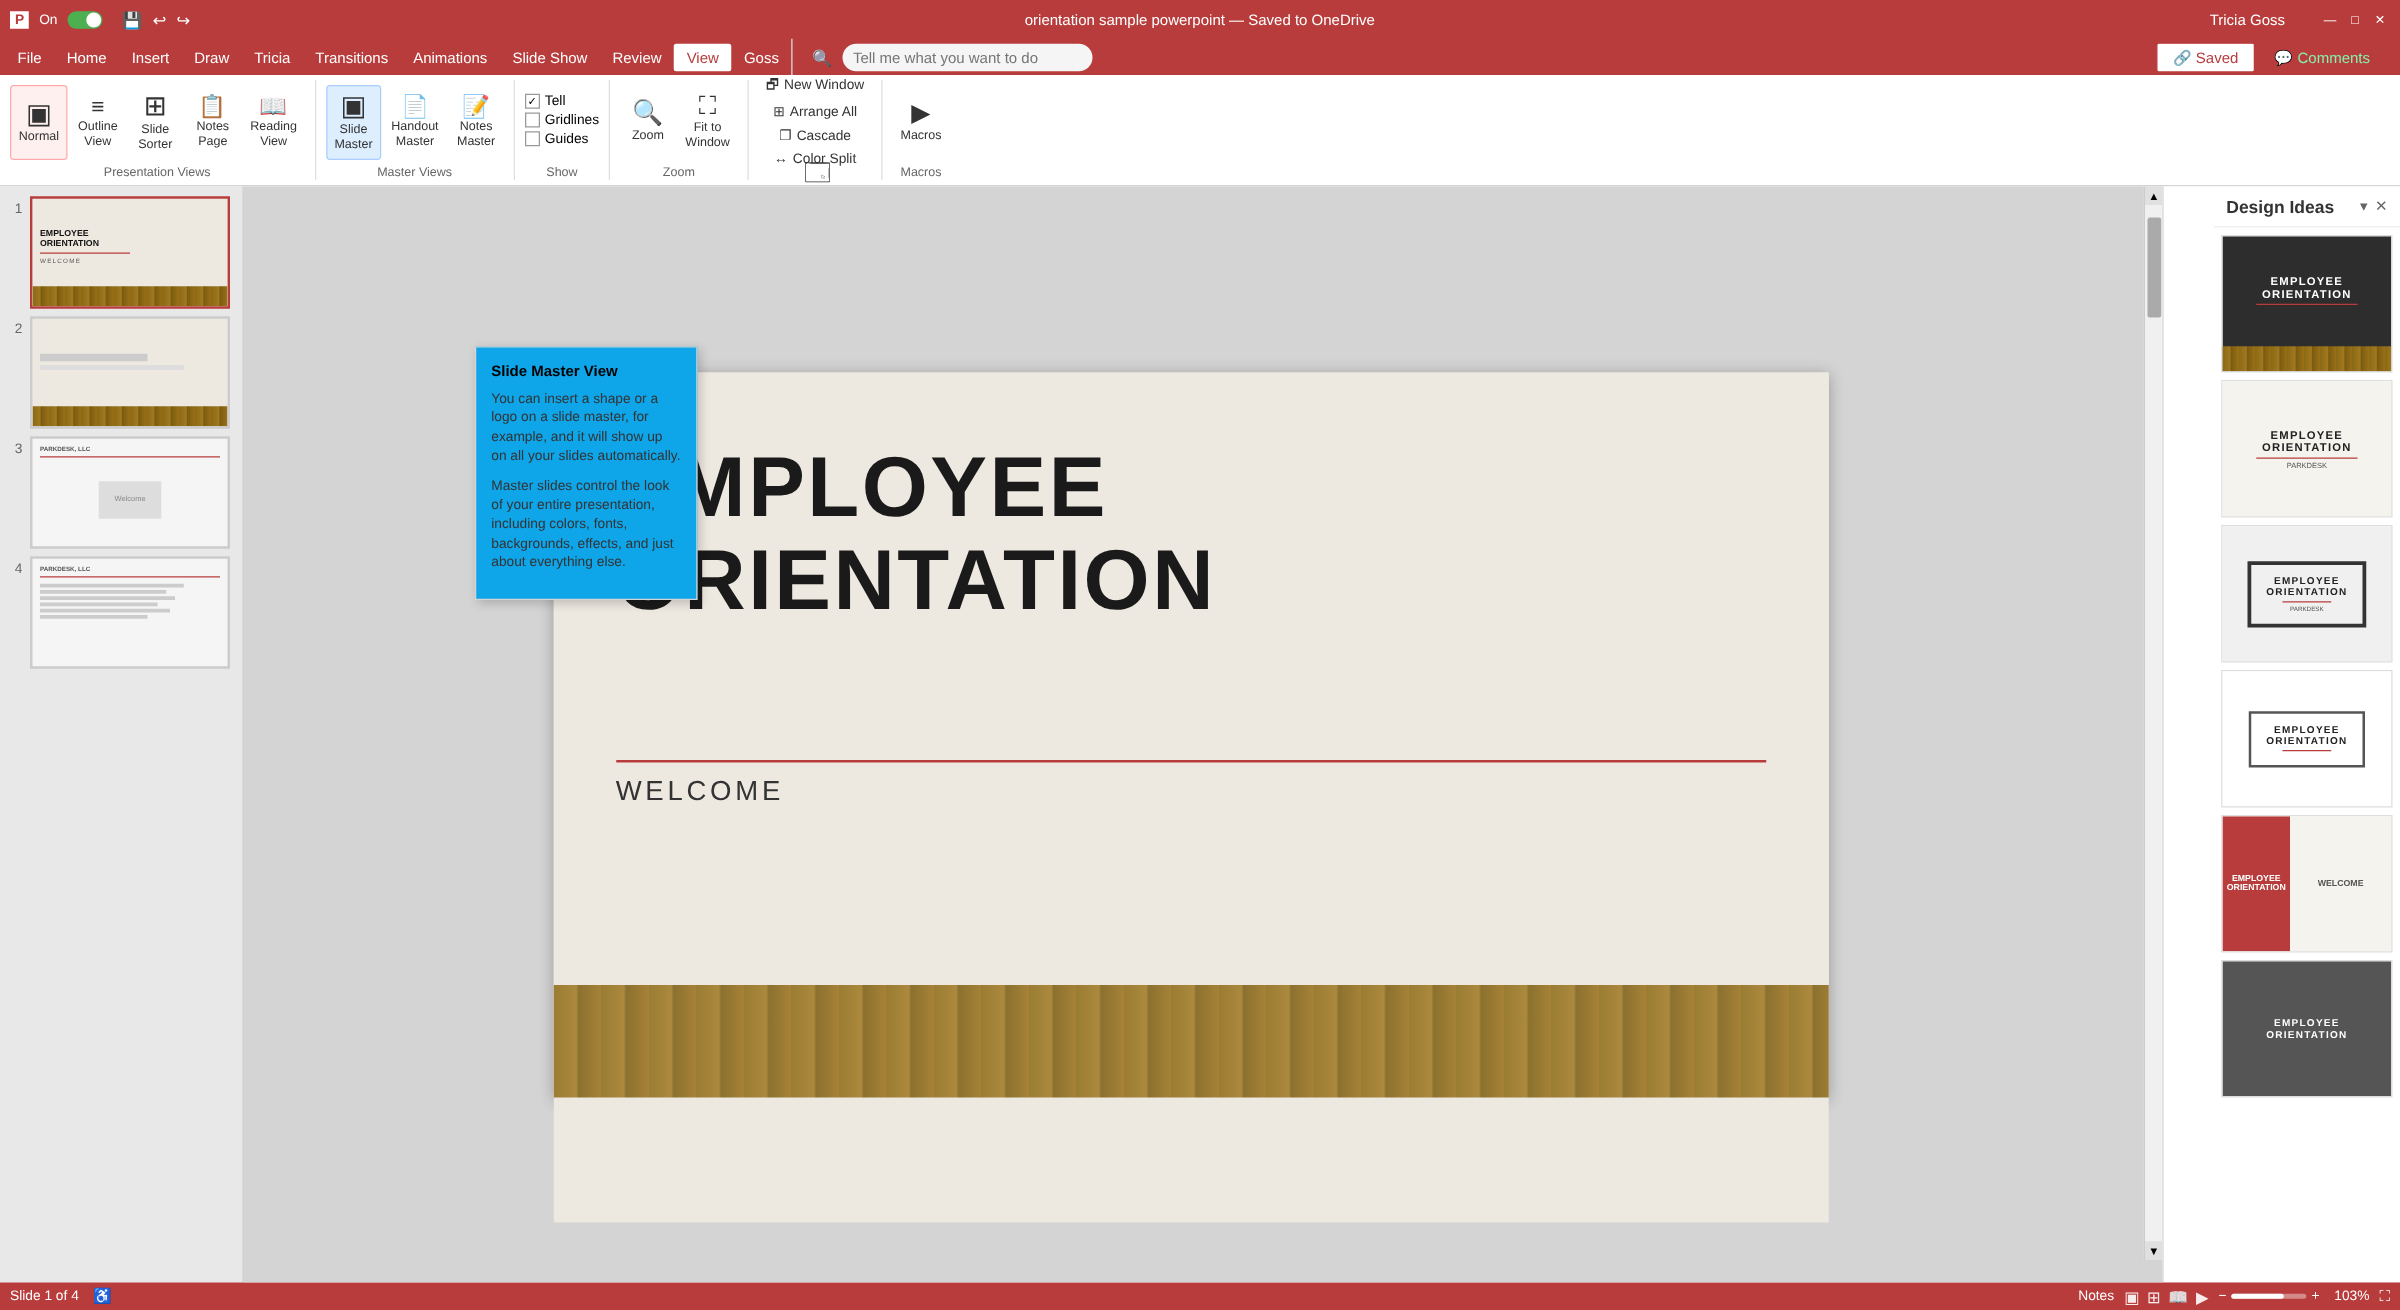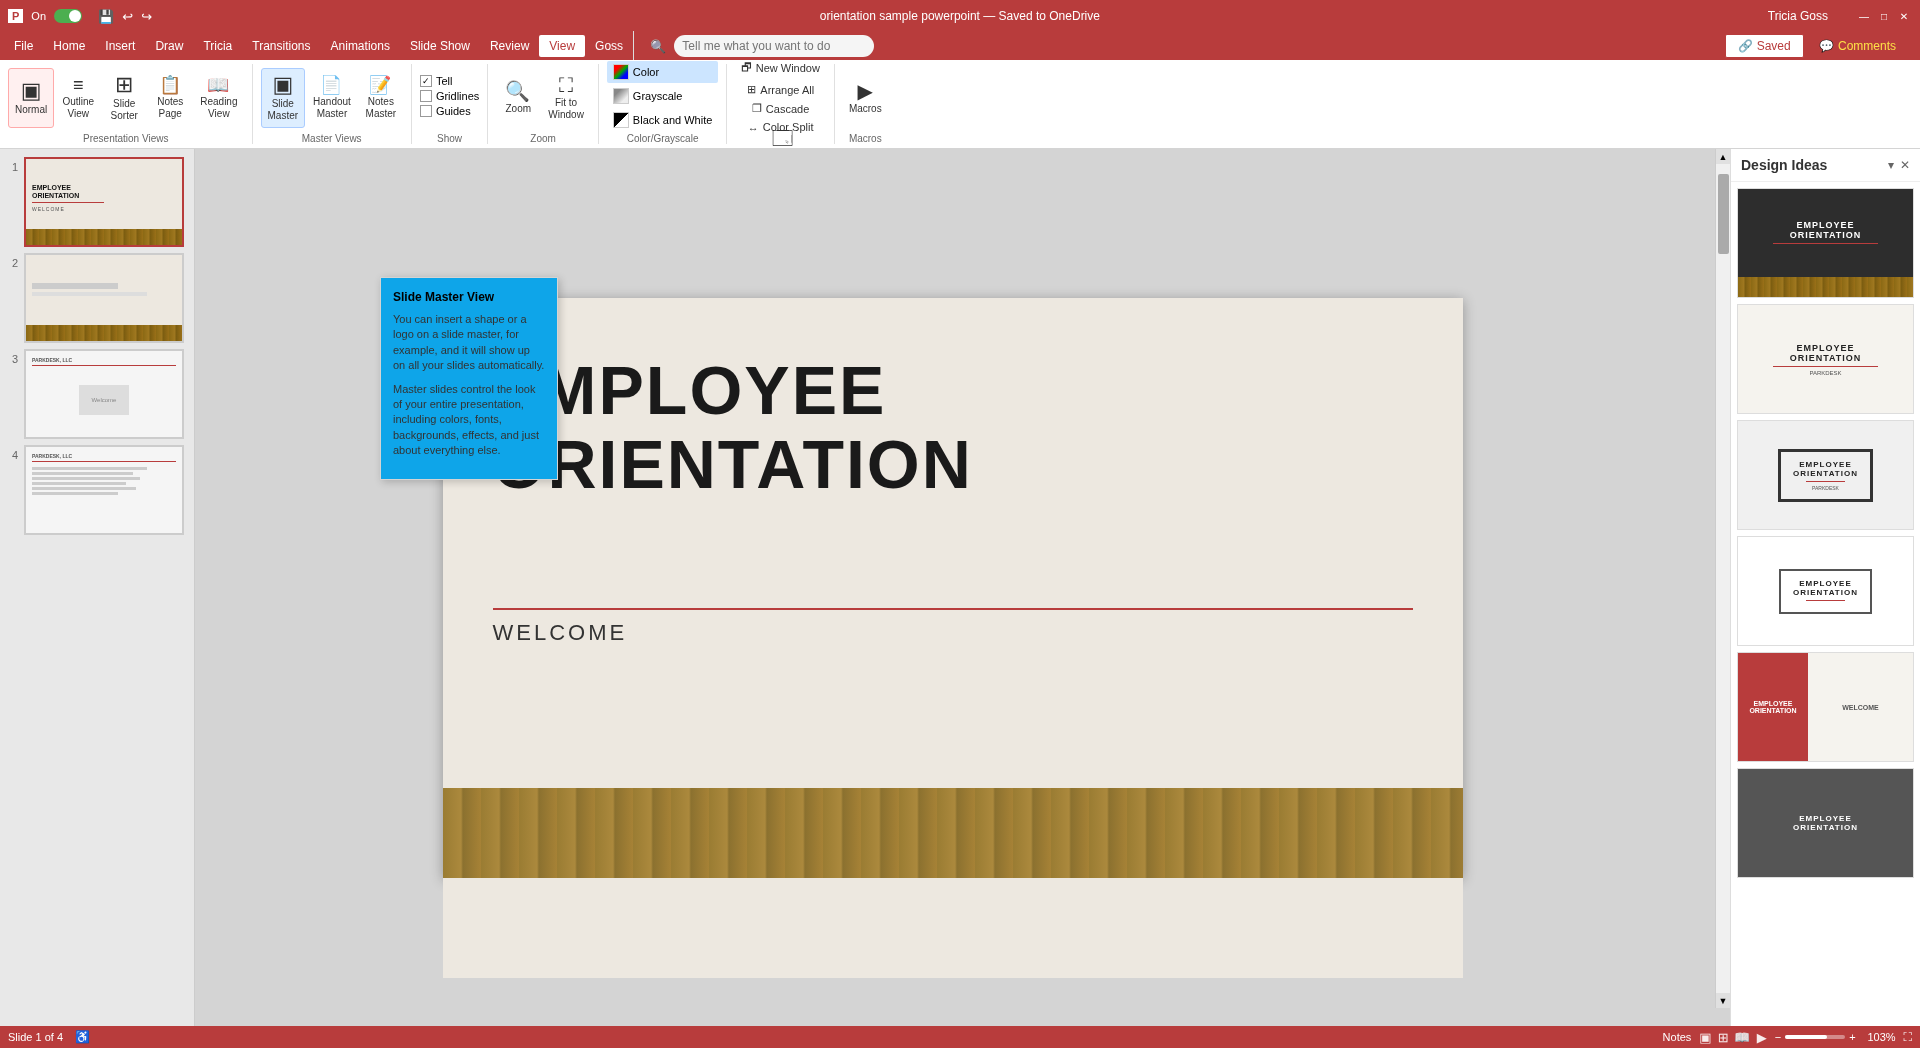--- a/index.html
+++ b/index.html
@@ -76,21 +76,21 @@
     .slide-title { position: absolute; top: 55px; left: 50px; right: 50px; font-size: 68px; font-weight: 900; color: #1a1a1a; letter-spacing: 2px; line-height: 1.1; font-family: 'Franklin Gothic Medium', 'Arial Narrow', Arial, sans-serif; }
     .slide-divider { position: absolute; top: 310px; left: 50px; right: 50px; height: 2px; background: #b83c3c; }
     .slide-subtitle { position: absolute; top: 322px; left: 50px; font-size: 22px; color: #333; letter-spacing: 3px; font-family: Arial, sans-serif; }
 
     
     .tooltip { position: absolute; left: 185px; top: 128px; background: #0ea5e9; border: 1px solid #d4d4d4; box-shadow: 2px 2px 8px rgba(0,0,0,0.2); padding: 12px; width: 178px; z-index: 100; font-size: 11px; }
     .tooltip-title { font-weight: bold; font-size: 12px; margin-bottom: 8px; color: #000; }
     .tooltip-text { color: #333; line-height: 1.4; margin-bottom: 8px; }
 
     
-    .design-panel { width: 190px; background: white; border-left: 1px solid #ddd; display: flex; flex-direction: column; flex-shrink: 0; }
+    .design-panel { width: 190px; background: white; border-left: 1px solid #ddd; display: flex; flex-direction: column; flex-shrink: 0; padding-left: 40px; }
     .design-panel-header { display: flex; align-items: center; justify-content: space-between; padding: 8px 10px; border-bottom: 1px solid #eee; }
     .design-panel-title { font-size: 14px; font-weight: 600; color: #333; }
     .design-panel-controls { display: flex; align-items: center; gap: 6px; }
     .design-panel-body { overflow-y: auto; flex: 1; padding: 6px; }
     .design-thumb { margin-bottom: 6px; border: 1px solid #ddd; cursor: pointer; height: 110px; background: #f0f0f0; position: relative; overflow: hidden; }
 
     
     .status-bar { background: #b83c3c; height: 22px; display: flex; align-items: center; justify-content: space-between; padding: 0 8px; color: white; font-size: 11px; flex-shrink: 0; }
     .status-left { display: flex; align-items: center; gap: 12px; }
     .status-right { display: flex; align-items: center; gap: 8px; }
@@ -144,21 +144,21 @@
   <span class="menu-item">Slide Show</span>
   <span class="menu-item">Review</span>
   <span class="menu-item active-view">View</span>
   <span class="menu-item">Goss</span>
   <div class="search-bar">
     <span style="color:#666;font-size:13px;">🔍</span>
     <input class="search-input" type="text" placeholder="Tell me what you want to do" style="">
   </div>
   <div class="share-area">
     <button class="share-btn" style="background:white;color:#b83c3c;border:1px solid #b83c3c;">🔗 Saved</button>
-    <button class="comments-btn" style="color:#fde047;background:transparent;border:none;font-size:12px;">💬 Comments</button>
+    <button class="comments-btn" style="color:#86efac;background:transparent;border:none;font-size:12px;">💬 Comments</button>
   </div>
 </div>
 
 <div class="ribbon">
   <div class="ribbon-content">
 
     <div class="ribbon-group">
       <div class="ribbon-buttons">
         <div class="ribbon-btn active-outline">
           <span class="ribbon-btn-icon">▣</span>
@@ -227,37 +227,20 @@
           <span class="ribbon-btn-label">Zoom</span>
         </div>
         <div class="ribbon-btn">
           <span class="ribbon-btn-icon" style="font-size:20px;">⛶</span>
           <span class="ribbon-btn-label">Fit to<br>Window</span>
         </div>
       </div>
       <div class="ribbon-group-label">Zoom</div>
     </div>
 
-    <div class="ribbon-group">
-      <div class="color-group">
-        <div class="color-btn active">
-          <div class="color-swatch" style="background: linear-gradient(135deg, #ff0000 25%, #00aa00 50%, #0000ff 75%);"></div>
-          <span>Color</span>
-        </div>
-        <div class="color-btn">
-          <div class="color-swatch" style="background: linear-gradient(135deg, #888 25%, #bbb 50%, #eee 75%);"></div>
-          <span>Grayscale</span>
-        </div>
-        <div class="color-btn">
-          <div class="color-swatch" style="background: linear-gradient(135deg, #000 50%, #fff 50%);"></div>
-          <span>Black and White</span>
-        </div>
-      </div>
-      <div class="ribbon-group-label">Color/Grayscale</div>
-    </div>
 
     <div class="ribbon-group">
       <div style="display:flex;flex-direction:column;gap:2px;height:64px;justify-content:center;">
         <div class="ribbon-btn ribbon-btn-small">
           <span>🗗</span>
           <span>New Window</span>
         </div>
         <div class="ribbon-btn ribbon-btn-small">
           <span>⊞</span>
           <span>Arrange All</span>

